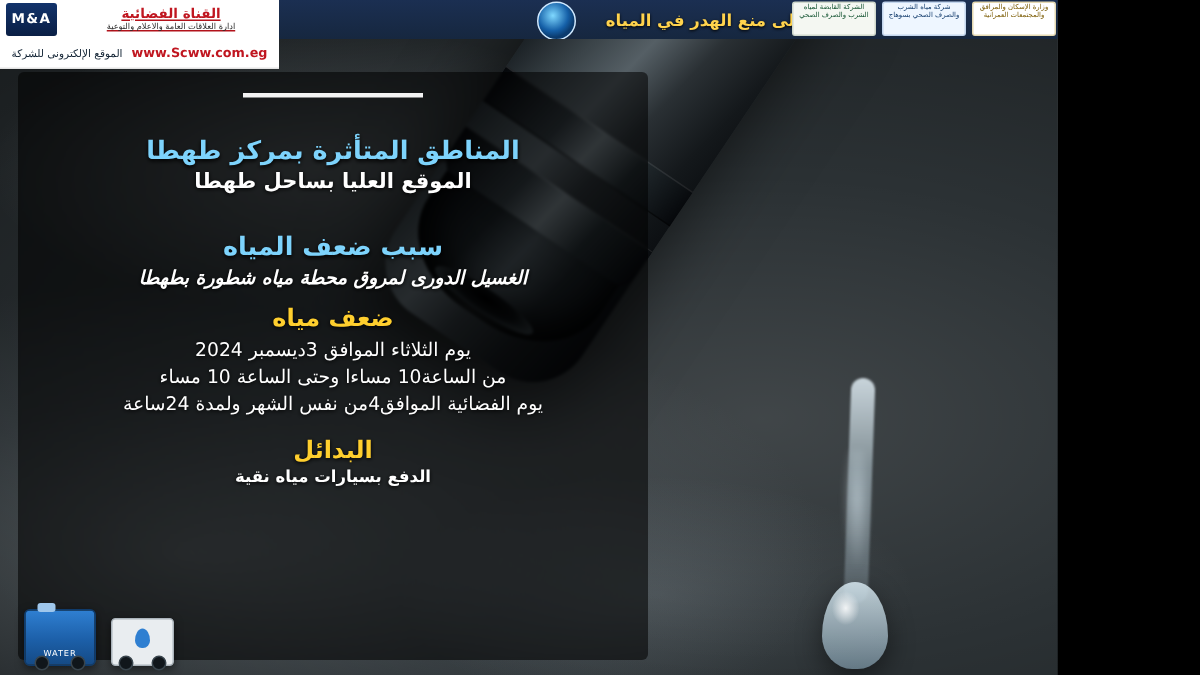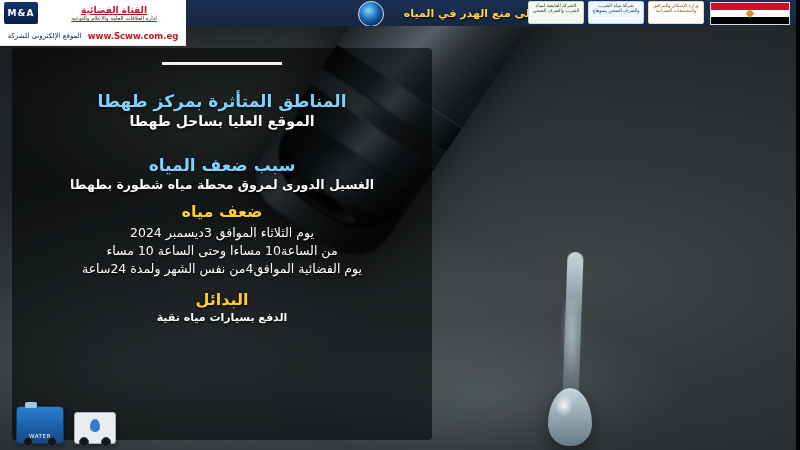--- a/index.html
+++ b/index.html
@@ -2,21 +2,21 @@
 <html lang="ar"><head>
 <meta charset="utf-8">
 <style>
   html, body {
     margin: 0;
     padding: 0;
     background: #000;
   }
   .stage {
     position: relative;
-    width: 796px;
+    width: 705px;
     height: 450px;
     overflow: hidden;
     font-family: "DejaVu Sans", sans-serif;
     background: #1d2226;
   }
 
   
   .photo {
     position: absolute;
     inset: 0;
@@ -270,21 +270,21 @@
     margin: 26px 0 2px 0;
     text-shadow: 0 1px 3px #000;
   }
   .line-w {
     color: #ffffff;
     font-size: 14px;
     font-weight: bold;
     margin: 2px 0 6px 0;
     text-shadow: 0 1px 3px #000;
   }
-  .line-w.small { font-size: 12.5px; }
+  .line-w.small { font-size: 12.5px; font-style: italic; }
   .sub-y {
     color: #ffcf2e;
     font-size: 16px;
     font-weight: bold;
     margin: 10px 0 4px 0;
     text-shadow: 0 1px 3px #000;
   }
   .time-line {
     color: #ffffff;
     font-size: 12.5px;

